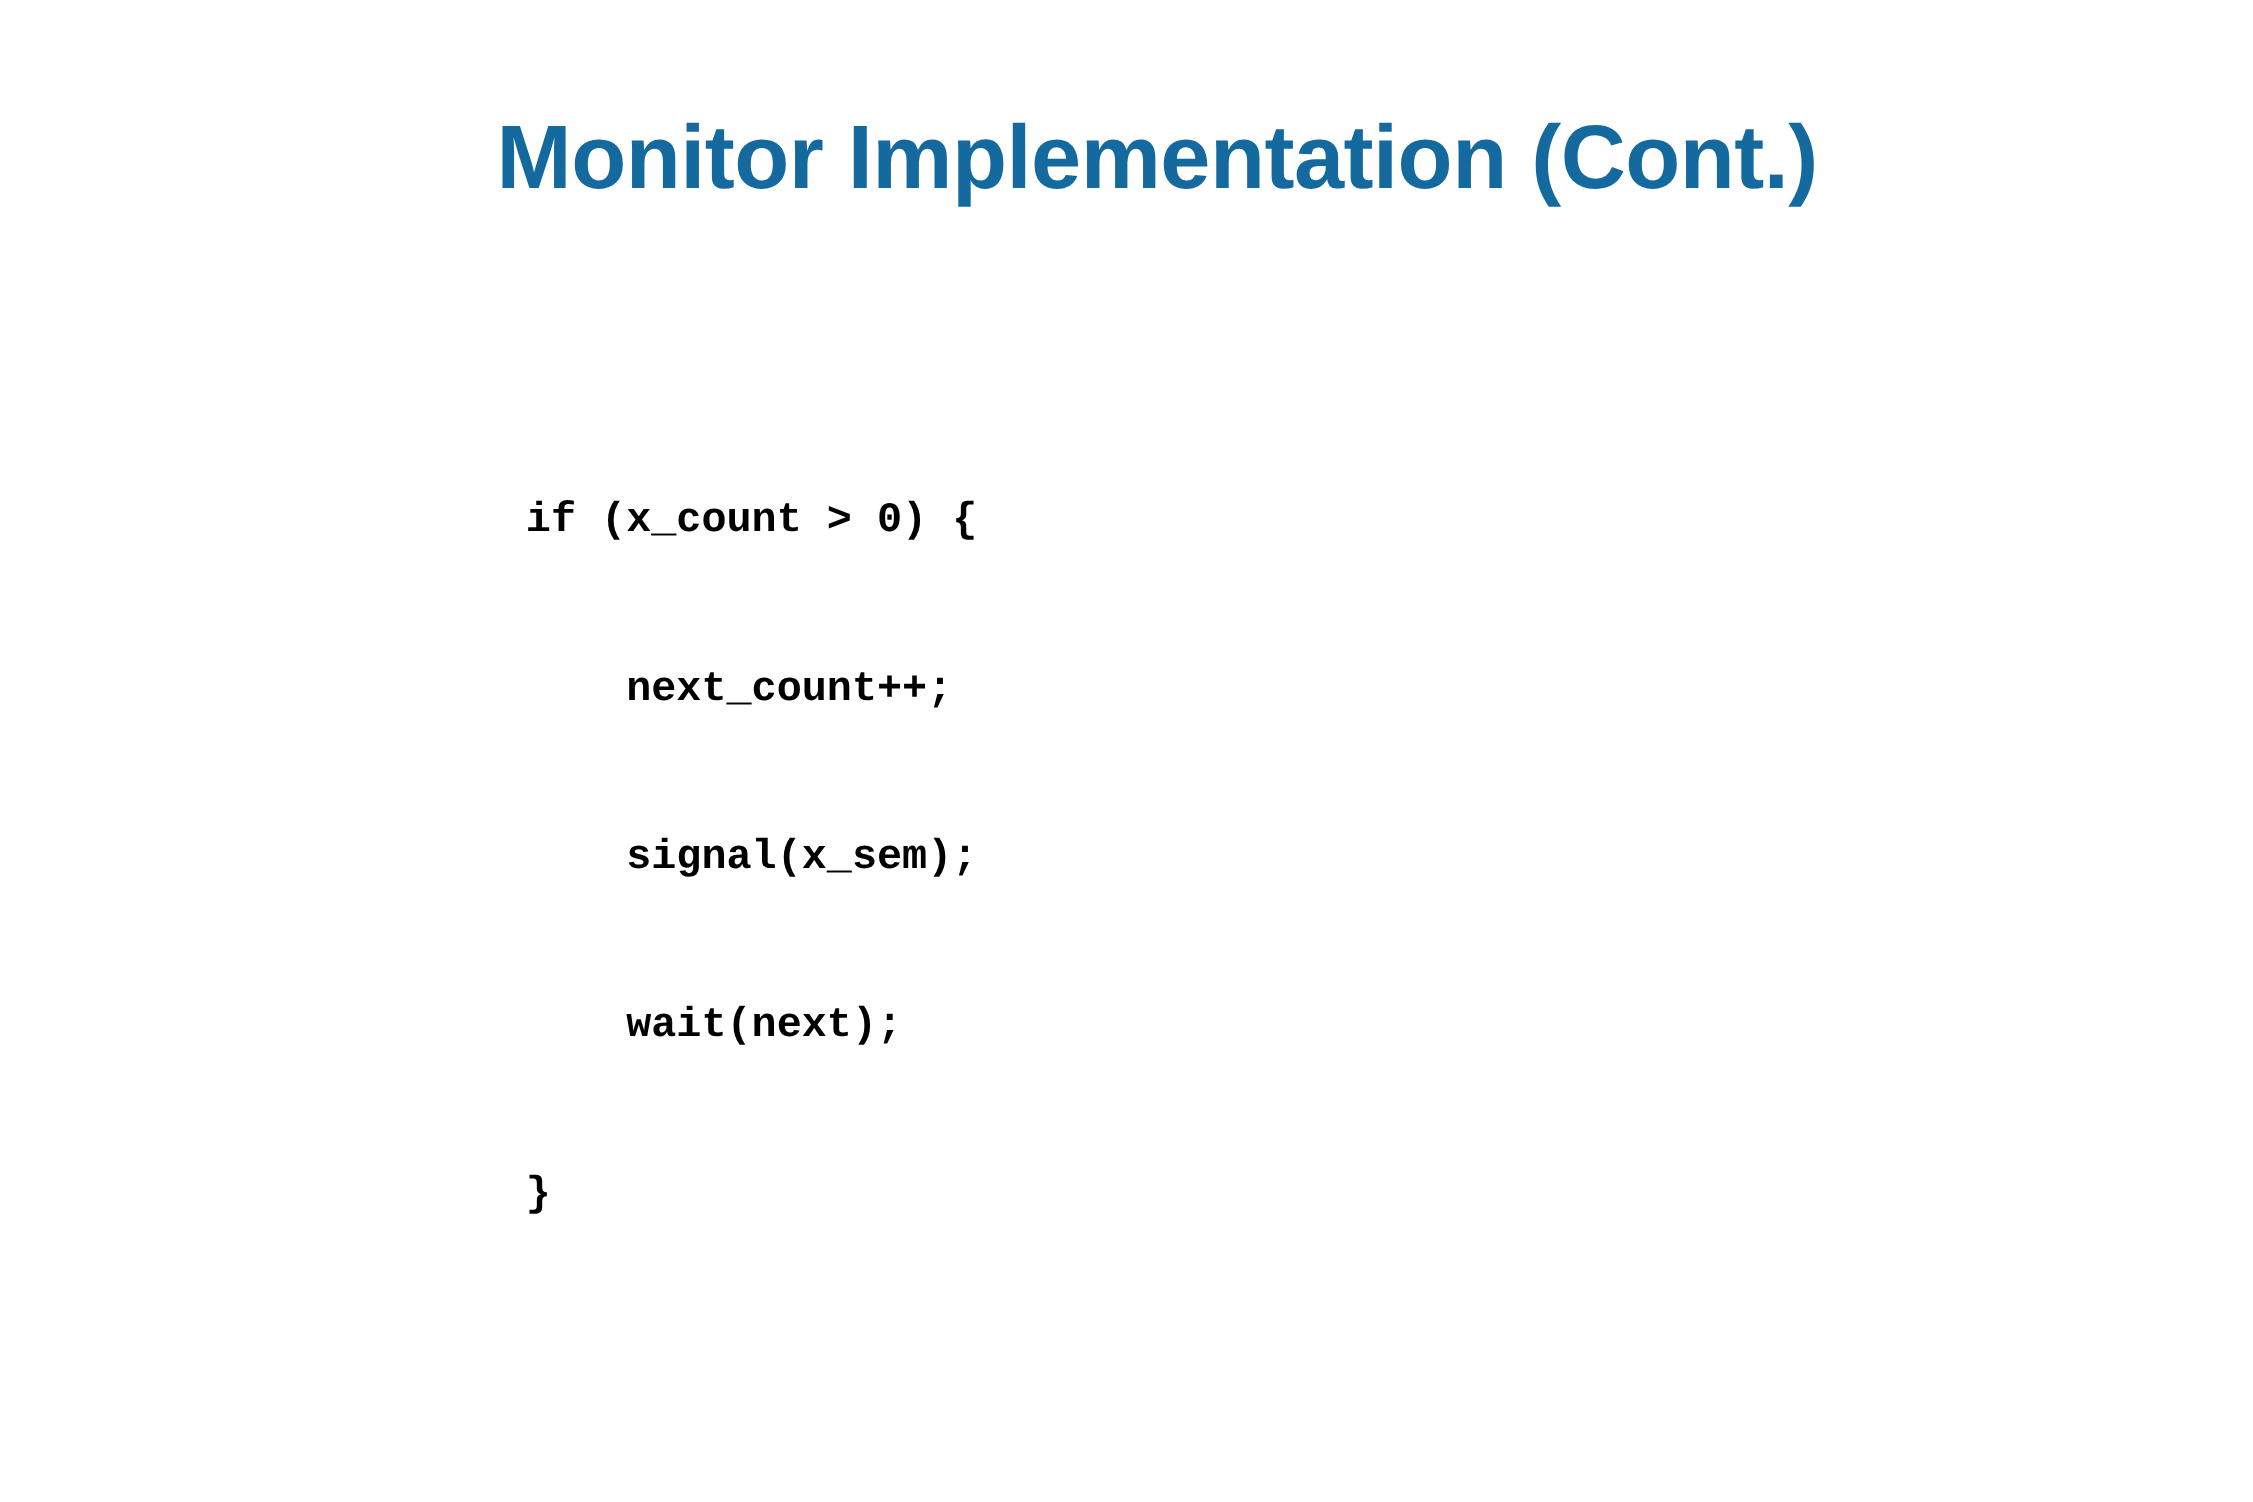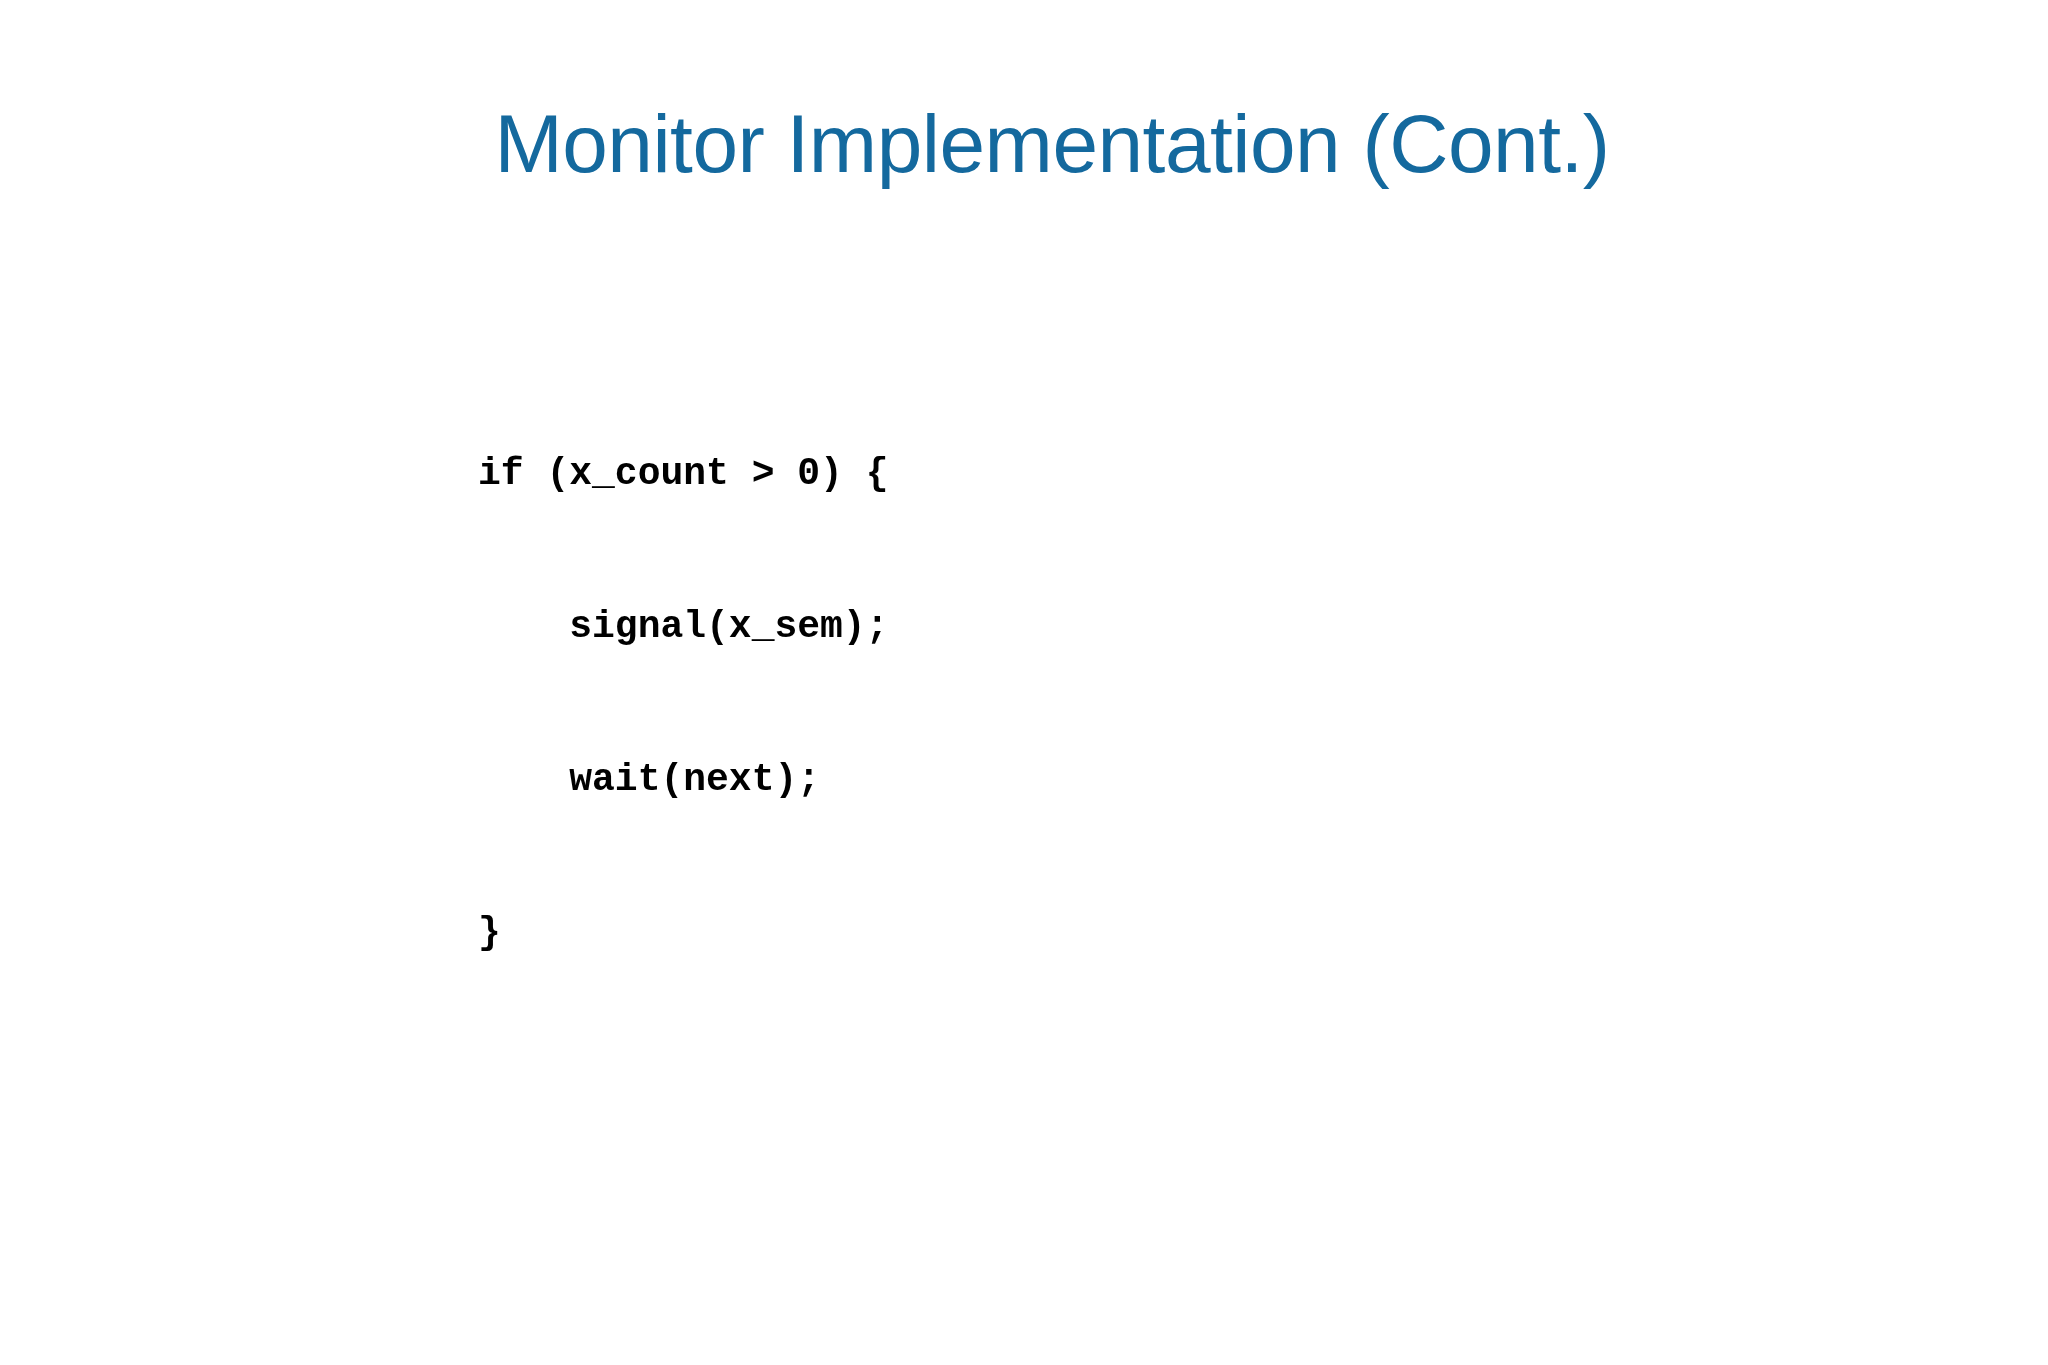--- a/index.html
+++ b/index.html
@@ -22,21 +22,21 @@
     position: absolute;
     left: 0;
     top: 46px;
     width: 2048px;
     text-align: center;
     
     padding-left: 56px;
     box-sizing: border-box;
     color: #14699E;
     font-family: "Liberation Sans", sans-serif;
-    font-weight: normal;
+    font-weight: bold;
     font-size: 82px;
     line-height: 1.05;
     letter-spacing: -0.5px;
     white-space: nowrap;
   }
 
   
   .body-line {
     position: absolute;
     left: 272px;
@@ -75,18 +75,19 @@
 </head>
 <body>
 
 <div class="slide">
 
   <h1 class="slide-title">Monitor Implementation (Cont.)</h1>
 
 
   <div class="code-block">
     <div class="code-line">if (x_count &gt; 0) {</div>
+    <div class="code-line">    next_count++;</div>
     <div class="code-line">    signal(x_sem);</div>
     <div class="code-line">    wait(next);</div>
     <div class="code-line">}</div>
   </div>
 
 </div>
 
 </body></html>

